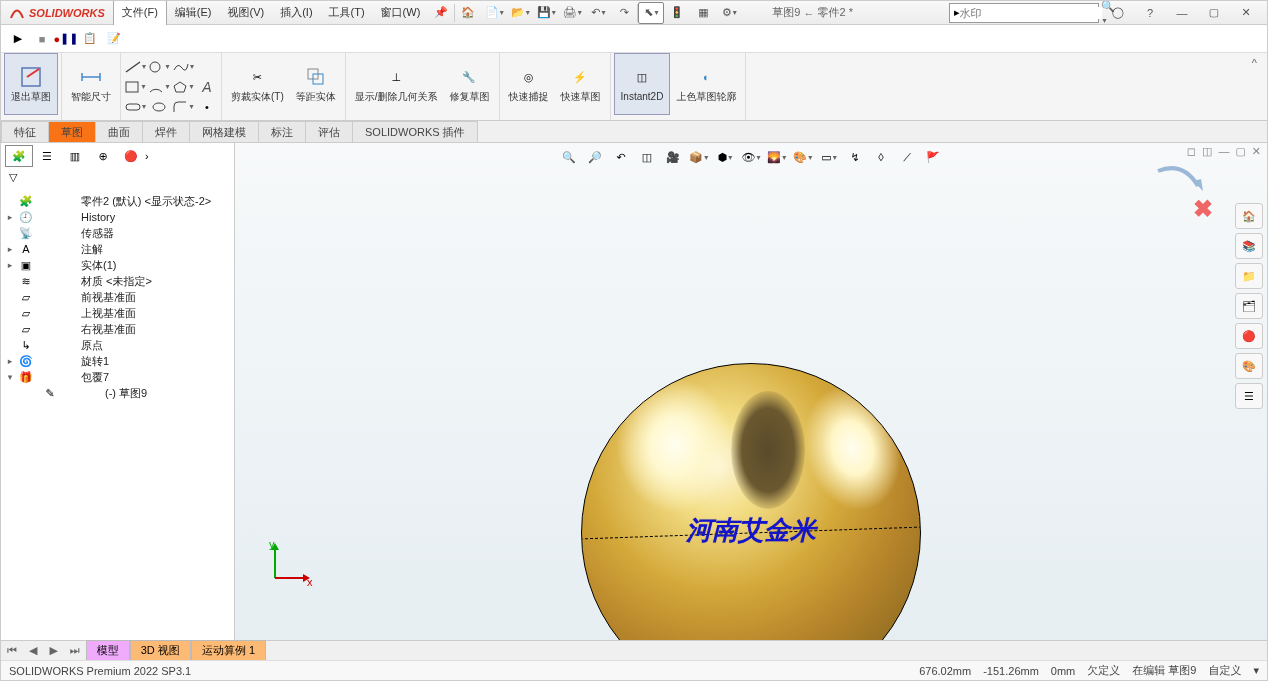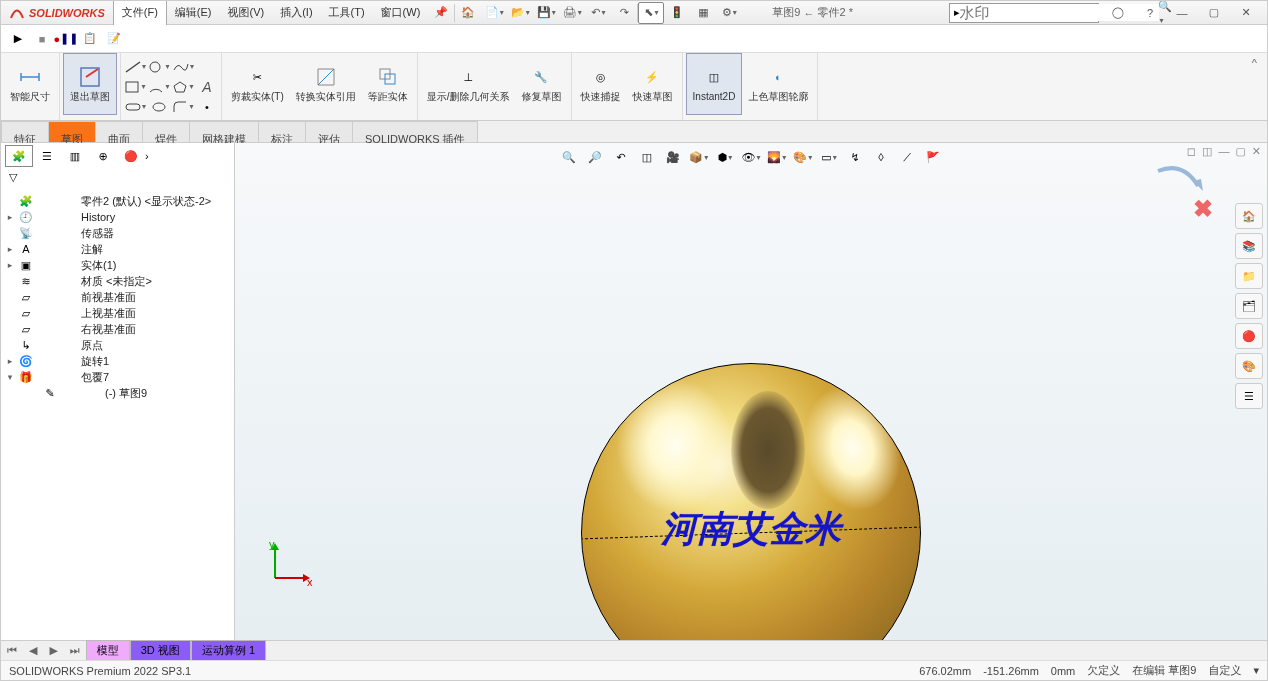--- a/index.html
+++ b/index.html
@@ -8,36 +8,36 @@
 .logo { display: flex; align-items: center; padding: 0 8px; color: #d63324; font-weight: bold; font-style: italic; }
 .logo svg { margin-right: 4px; }
 .menutab { padding: 18px 8px; color: #333; cursor: default; }
 .menutab.active { background: #fff; border: 1px solid #aaa; border-radius: 3px; }
 .toolbar-right { margin-left: auto; display: flex; align-items: center; gap: 6px; padding-right: 8px; }
 .tb-icon { width: 26px; height: 22px; display: flex; align-items: center; justify-content: center; color: #555; border-radius: 2px; }
 .dropdown-arrow { font-size: 8px; color: #666; margin-left: 1px; }
 .tb-sep { width: 1px; height: 18px; background: #ccc; }
 .breadcrumb { padding: 0 30px; color: #666; }
 .searchbox { display: flex; align-items: center; border: 1px solid #999; background: #fff; height: 20px; width: 150px; padding: 0 4px; }
-.searchbox input { border: none; outline: none; flex: 1; font-size: 15px; }
+.searchbox input { border: none; outline: none; flex: 1; font-size: 11px; }
 .playbar { height: 28px; display: flex; align-items: center; gap: 6px; padding: 0 8px; background: #fff; border-bottom: 1px solid #ddd; }
 .playbar .ic { width: 18px; height: 18px; display: flex; align-items: center; justify-content: center; }
 .ribbon { height: 68px; display: flex; background: #f5f5f5; border-bottom: 1px solid #ccc; }
 .rbtn { display: flex; flex-direction: column; align-items: center; justify-content: center; padding: 2px 6px; min-width: 38px; height: 62px; }
 .rbtn .ric { width: 24px; height: 24px; display: flex; align-items: center; justify-content: center; }
 .rbtn .rlbl { font-size: 10px; color: #333; text-align: center; line-height: 12px; margin-top: 2px; }
 .rbtn.active { background: #e0e6f0; border: 1px solid #99b; }
 .rbtn.disabled { opacity: 0.4; }
 .rgroup { display: flex; border-right: 1px solid #ddd; padding: 0 3px; }
 .rgroup.col { flex-direction: column; justify-content: center; gap: 2px; }
 .smallic { width: 22px; height: 18px; display: flex; align-items: center; justify-content: center; }
 .srow { display: flex; gap: 2px; }
 .slbl { font-size: 10px; color: #444; padding: 0 3px; display: flex; align-items: center; }
 .feature-tabs { height: 22px; display: flex; background: #f0f0f0; border-bottom: 1px solid #ccc; }
-.ftab { padding: 10px 12px; border: 1px solid #ccc; border-bottom: none; background: #e8e8e8; color: #444; margin-right: -1px; }
+.ftab { padding: 3px 12px; border: 1px solid #ccc; border-bottom: none; background: #e8e8e8; color: #444; margin-right: -1px; }
 .ftab.active { background: #f97316; }
 .main { flex: 1; display: flex; overflow: hidden; }
 .sidebar { width: 234px; background: #fff; border-right: 1px solid #ccc; display: flex; flex-direction: column; }
 .side-tabs { height: 26px; display: flex; align-items: center; padding: 2px 4px; }
 .stab { width: 28px; height: 22px; display: flex; align-items: center; justify-content: center; border: 1px solid transparent; }
 .stab.active { border: 1px solid #888; background: #fff; }
 .filter-row { height: 20px; padding: 2px 8px; }
 .tree { flex: 1; overflow: auto; padding: 4px 0; }
 .tree-item { display: flex; align-items: center; padding: 1px 4px; gap: 4px; height: 16px; }
 .tree-item .tw { width: 10px; text-align: center; color: #666; font-size: 9px; }
@@ -45,28 +45,28 @@
 .tree-item .tl { color: #222; margin-left: 44px; }
 .viewport { flex: 1; position: relative; background: linear-gradient(180deg, #f7f9fa 0%, #e6eef2 100%); overflow: hidden; }
 .view-toolbar { position: absolute; top: 2px; left: 50%; transform: translateX(-50%); display: flex; gap: 4px; padding: 2px; }
 .view-toolbar .vic { width: 22px; height: 20px; display: flex; align-items: center; justify-content: center; }
 .sphere-wrap { position: absolute; top: 220px; left: 50%; transform: translateX(-50%); }
 .sphere { width: 340px; height: 340px; border-radius: 50%; background: radial-gradient(circle at 40% 30%, #fdf6d9 0%, #f4e08a 15%, #d4a93a 40%, #b8862b 60%, #8a6820 85%, #5a4515 100%); border: 1px solid #000; position: relative; overflow: hidden; }
 .sphere::before { content:""; position: absolute; top: 8%; left: 44%; width: 22%; height: 35%; background: radial-gradient(ellipse, #5a4a2a 0%, #6b5830 50%, transparent 75%); border-radius: 50%; }
 .sphere .hi1 { position: absolute; top: 4%; left: 10%; width: 35%; height: 40%; background: radial-gradient(ellipse, #fffef0 0%, #fff8d0 30%, transparent 70%); border-radius: 50%; }
 .sphere .hi2 { position: absolute; top: 6%; right: 6%; width: 28%; height: 38%; background: radial-gradient(ellipse, #fffef0 0%, #fff6c8 30%, transparent 70%); border-radius: 50%; transform: rotate(-15deg); }
 .sphere .equator { position: absolute; top: 50%; left: -5%; right: -5%; border-top: 1px dashed #000; transform: translateY(-50%) rotate(-2deg); }
-.sphere-text { position: absolute; top: 50%; left: 50%; transform: translate(-50%, -58%); font-size: 36px; font-weight: bold; font-style: italic; color: #1414cc; white-space: nowrap; text-shadow: 0 0 1px rgba(0,0,120,0.3); }
+.sphere-text { position: absolute; top: 50%; left: 50%; transform: translate(-50%, -58%); font-size: 26px; font-weight: bold; font-style: italic; color: #1414cc; white-space: nowrap; text-shadow: 0 0 1px rgba(0,0,120,0.3); }
 .triad { position: absolute; bottom: 50px; left: 30px; }
 .right-panel { position: absolute; right: 4px; top: 60px; display: flex; flex-direction: column; gap: 4px; }
 .rp-ic { width: 28px; height: 26px; display: flex; align-items: center; justify-content: center; border: 1px solid #ccc; background: #f8f8f8; border-radius: 3px; }
 .wm { position: absolute; right: 10px; bottom: 20px; color: #bbb; font-size: 14px; }
 .rot-arrow { position: absolute; top: 18px; right: 54px; }
 .bottom-tabs { height: 20px; display: flex; align-items: center; background: #f0f0f0; border-top: 1px solid #ccc; }
-.btab { padding: 2px 10px; border: 1px solid #bbb; background: #8b5cf6; }
+.btab { padding: 2px 10px; border: 1px solid #bbb; background: #fdba74; }
 .btab.active { background: #f0abfc; }
 .btab-nav { padding: 0 6px; color: #666; }
 .statusbar { height: 20px; display: flex; align-items: center; background: #f8f8f8; border-top: 1px solid #ddd; padding: 0 8px; font-size: 10px; color: #444; gap: 12px; }
 .statusbar .sp { margin-left: auto; }
 .expand-arr { margin-left: auto; padding: 4px 10px; color: #666; }
 </style>
 </head>
 <body>
 
 <div class="menubar">
@@ -117,40 +117,40 @@
   <span class="ic">
       <span style="color:#c00">●</span>
       <span style="color:#007">❚❚</span>
     </span>
   <span class="ic">📋</span>
   <span class="ic">📝</span>
 </div>
 
 <div class="ribbon">
   <div class="rgroup">
-    <div class="rbtn">
-      <div class="ric">
-          <svg width="24" height="20">
-            <path d="M3 10 L21 10 M3 6 L3 14 M21 6 L21 14" stroke="#4488cc" stroke-width="1.5"></path>
-          </svg>
-        </div>
-      <div class="rlbl">智能尺寸</div>
-    </div>
-  </div>
-  <div class="rgroup">
     <div class="rbtn active">
       <div class="ric">
           <svg width="24" height="24">
             <rect x="3" y="3" width="18" height="18" fill="none" stroke="#5878b8" stroke-width="1.5"></rect>
             <path d="M8 12 L20 4" stroke="#d33" stroke-width="2"></path>
           </svg>
         </div>
       <div class="rlbl">退出草图</div>
     </div>
   </div>
+  <div class="rgroup">
+    <div class="rbtn">
+      <div class="ric">
+          <svg width="24" height="20">
+            <path d="M3 10 L21 10 M3 6 L3 14 M21 6 L21 14" stroke="#4488cc" stroke-width="1.5"></path>
+          </svg>
+        </div>
+      <div class="rlbl">智能尺寸</div>
+    </div>
+  </div>
   <div class="rgroup col">
     <div class="srow">
       <span class="smallic">
           <svg width="18" height="14">
             <path d="M2 12 L16 2" stroke="#444" stroke-width="1.5"></path>
           </svg>
           <span class="dropdown-arrow">▾</span>
         </span>
       <span class="smallic">
           <svg width="16" height="14">
@@ -204,29 +204,20 @@
           </svg>
           <span class="dropdown-arrow">▾</span>
         </span>
       <span class="smallic">•</span>
     </div>
   </div>
   <div class="rgroup">
     <div class="rbtn">
       <div class="ric">✂</div>
         <div class="rlbl">剪裁实体(T)</div>
-    </div>
-    <div class="rbtn">
-      <div class="ric">
-          <svg width="24" height="24">
-            <path d="M4 4 L20 4 L20 20 L4 20 Z" fill="none" stroke="#888"></path>
-            <path d="M4 20 L20 4" stroke="#38c"></path>
-          </svg>
-        </div>
-        <div class="rlbl">转换实体引用</div>
     </div>
     <div class="rbtn">
       <div class="ric">
           <svg width="24" height="24">
             <rect x="4" y="4" width="10" height="10" fill="none" stroke="#888"></rect>
             <rect x="9" y="9" width="10" height="10" fill="none" stroke="#38c"></rect>
           </svg>
         </div>
         <div class="rlbl">等距实体</div>
     </div>

